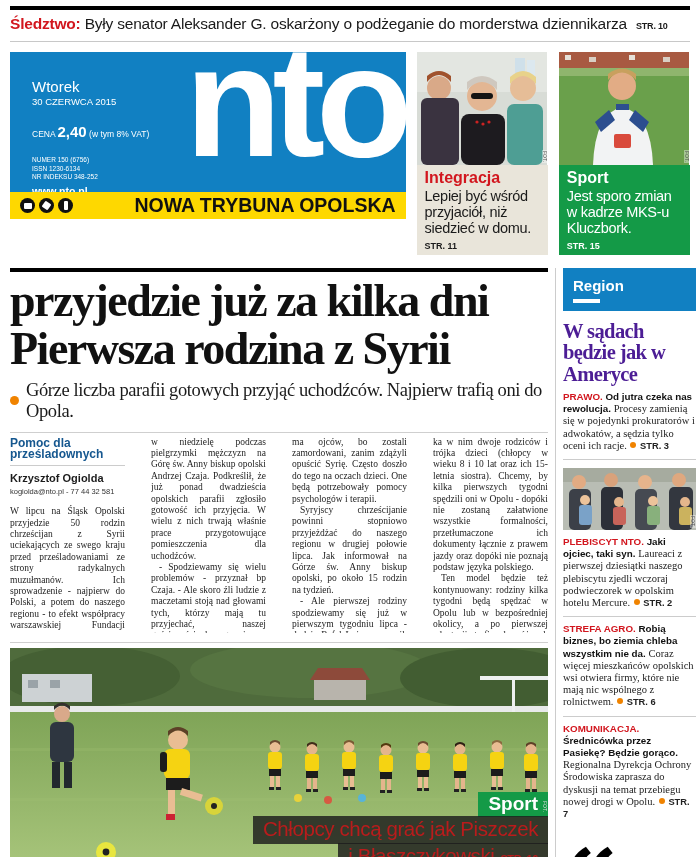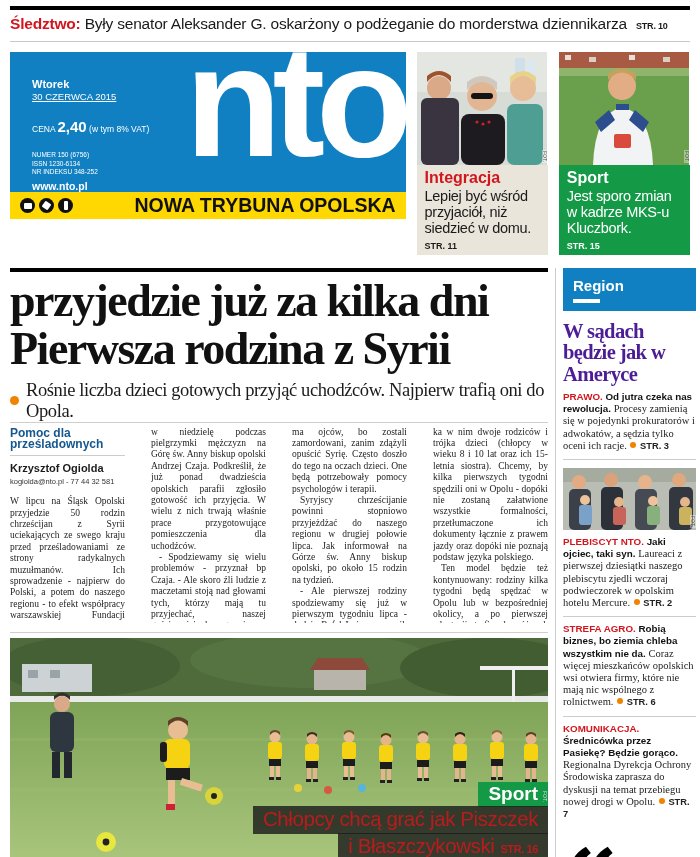--- a/index.html
+++ b/index.html
@@ -8,22 +8,22 @@
   
   .topbar{margin:6px 10px 0;border-top:4px solid #000;border-bottom:1px solid #c8c8c8;
           padding:5px 0 8px;font-size:15.5px;letter-spacing:-0.2px;}
   .topbar .tb-kicker{color:#d2161e;font-weight:bold;}
   .topbar .tb-page{font-size:9px;font-weight:bold;margin-left:5px;}
   
   .header-row{display:flex;margin:10px 10px 0;gap:11px;}
   .masthead{width:398px;}
   .masthead-blue{background:#1180c2;height:140px;position:relative;color:#fff;overflow:hidden;}
   .mh-info{position:absolute;left:22px;top:26px;width:150px;}
-  .mh-day{font-weight:bold;font-size:11px;}
-  .mh-date{font-size:9.5px;margin-top:1px;text-decoration:underline;}
+  .mh-day{font-weight:normal;font-size:15px;}
+  .mh-date{font-size:9.5px;margin-top:1px;}
   .mh-price{margin-top:16px;font-size:8.5px;}
   .mh-price .mh-price-val{font-weight:bold;font-size:15px;}
   .mh-issue{margin-top:16px;font-size:6.5px;line-height:8.5px;}
   .mh-www{font-weight:bold;font-size:10.5px;margin-top:3px;}
   .mh-logo{position:absolute;right:2px;top:-30px;font-size:158px;font-weight:bold;
            letter-spacing:-9px;color:#fff;line-height:1;}
   .masthead-strip{background:#fed800;height:27px;display:flex;align-items:center;padding:0 10px;}
   .strip-icons{display:flex;gap:4px;}
   .icon-circle{width:15px;height:15px;border-radius:50%;background:#101010;position:relative;}
   .icon-circle::after{content:"";position:absolute;background:#fff;}
@@ -51,21 +51,21 @@
   
   .main-rule{height:4px;background:#000;}
   .headline{font-family:"Liberation Serif",serif;font-weight:bold;font-size:46px;
             line-height:48px;letter-spacing:-1.5px;color:#111;margin-top:5px;}
   .standfirst{display:flex;align-items:center;gap:7px;margin-top:7px;
               font-family:"Liberation Serif",serif;font-size:18.5px;letter-spacing:-0.4px;}
   .dot{display:inline-block;width:7px;height:7px;border-radius:50%;background:#f08300;flex:none;}
   .dot.small{width:6px;height:6px;vertical-align:1px;margin:0 1px;}
   .standfirst .dot{width:9px;height:9px;}
   
-  .article{border-top:1px solid #cfcfcf;padding-top:4px;display:flex;gap:26px;}
+  .article{margin-top:10px;border-top:1px solid #cfcfcf;padding-top:4px;display:flex;gap:26px;}
   .col{width:127px;font-family:"Liberation Serif",serif;font-size:9.5px;line-height:11.4px;
        text-align:justify;color:#1c1c1c;height:196px;overflow:hidden;}
   .col p{margin:0;}
   .col p.ind{text-indent:8px;}
   .a-kicker{color:#15578f;font-family:"Liberation Sans",sans-serif;font-weight:bold;
             font-size:12px;padding:1px 0 5px;border-bottom:1px solid #ccc;text-align:left;}
   .a-author{font-family:"Liberation Sans",sans-serif;font-weight:bold;font-size:11px;
             margin-top:7px;text-align:left;}
   .a-contact{font-family:"Liberation Sans",sans-serif;font-size:7.5px;color:#333;
              margin:1px 0 9px;text-align:left;}
@@ -198,21 +198,21 @@
   <div class="content">
 
     <div class="main">
       <div class="main-rule"></div>
       <div class="headline">
         <div>przyjedzie już za kilka dni</div>
         <div>Pierwsza rodzina z Syrii</div>
       </div>
       <div class="standfirst">
         <span class="dot"></span>
-        <span>Rośnie liczba dzieci gotowych przyjąć uchodźców. Najpierw trafią oni do Opola.</span>
+        <span>Górze liczba parafii gotowych przyjąć uchodźców. Najpierw trafią oni do Opola.</span>
       </div>
 
       <div class="article">
         <div class="col">
           <div class="a-kicker">Pomoc dla prześladownych</div>
           <div class="a-author">Krzysztof Ogiolda</div>
           <div class="a-contact">kogiolda@nto.pl - 77 44 32 581</div>
           <p>W lipcu na Śląsk Opolski przyjedzie 50 rodzin chrześcijan z Syrii uciekających ze swego kraju przed prześladowaniami ze strony radykalnych muzułmanów. Ich sprowadzenie - najpierw do Polski, a potem do naszego regionu - to efekt współpracy warszawskiej Fundacji Estera, diecezji opolskiej oraz Stowarzyszenia Libertus w Opolu.</p>
 
         </div>

